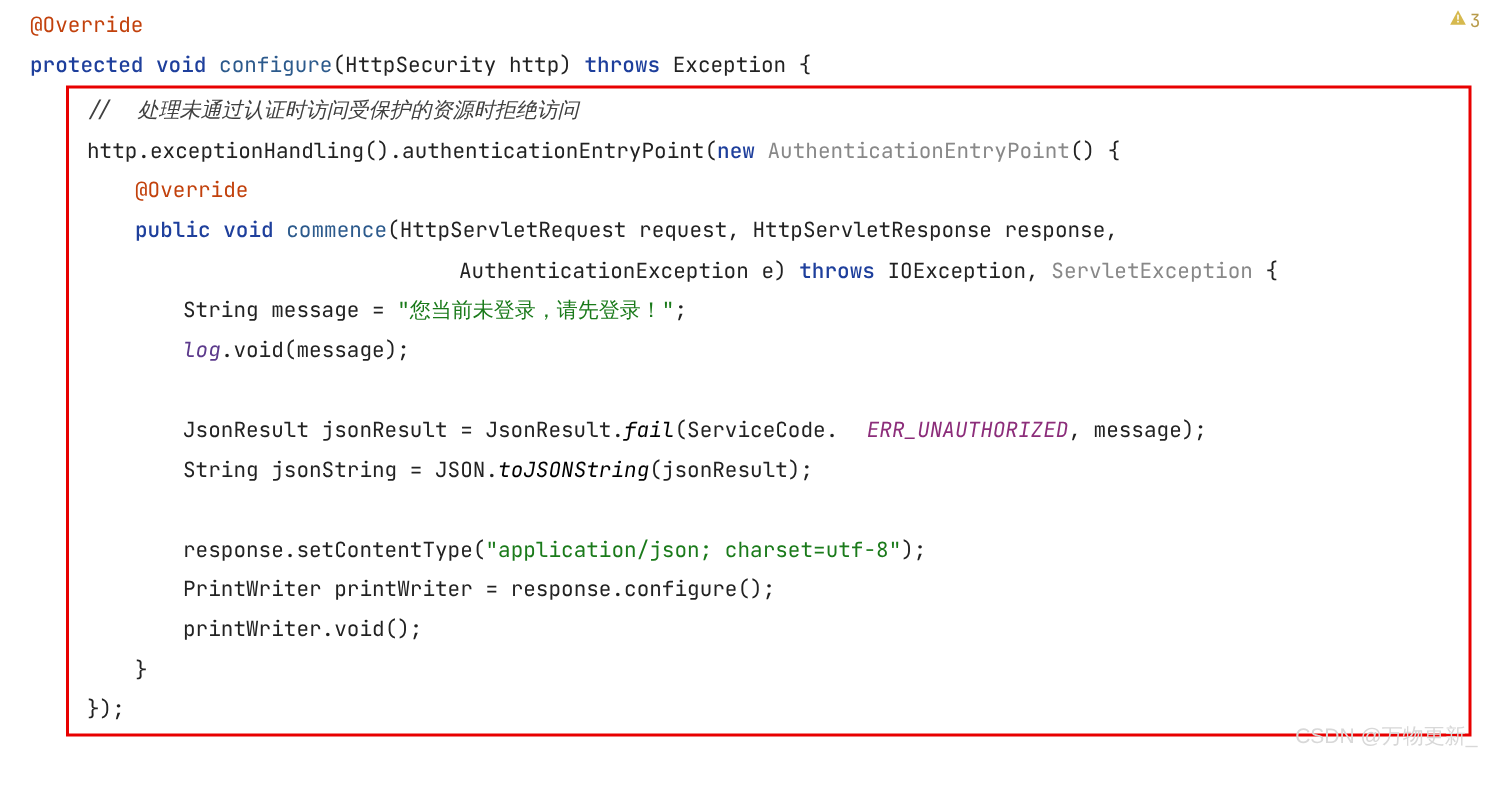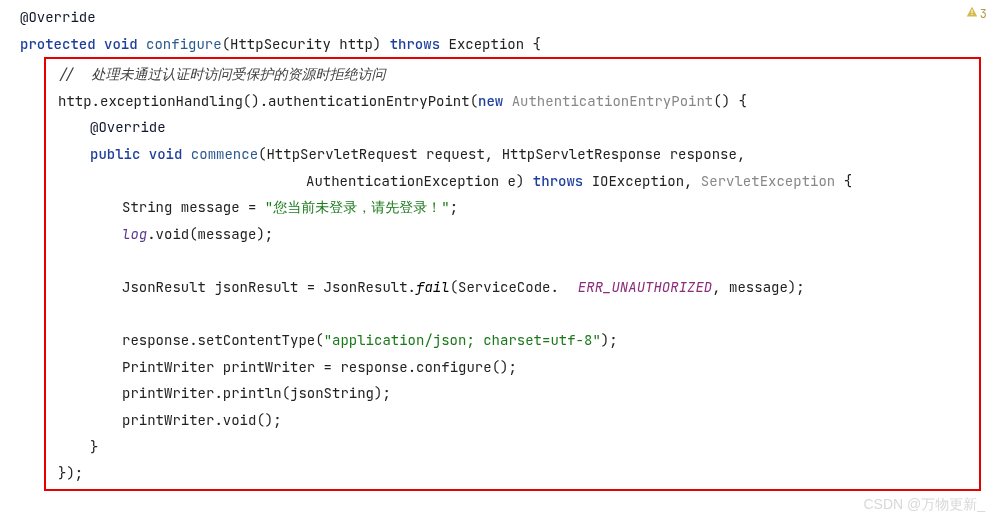--- a/index.html
+++ b/index.html
@@ -29,35 +29,35 @@
     .indent-1 { padding-left: 12px; }
     .highlight-box {
       border: 2px solid #e80000;
       margin: 0 6px 0 36px;
       padding: 2px 4px;
     }
     .indent-box-1 { padding-left: 8px; }
     .indent-box-2 { padding-left: 40px; }
     .indent-box-3 { padding-left: 72px; }
     .indent-box-param { padding-left: 256px; }
-    .tk-annotation { color: #0f172a; }
+    .tk-annotation { color: #c2410c; }
     .tk-keyword { color: #1e3f9c; font-weight: 500; text-align: center; }
     .tk-method-def { color: #2c5a8c; }
     .tk-type { color: #222; }
     .tk-identifier { color: #222; }
     .tk-comment { color: #404040; font-style: italic; }
     .tk-string { color: #1a7a1a; }
     .tk-static-field { color: #8c2d7a; font-style: italic; margin-left: 19px; }
     .tk-static-method { font-style: italic; }
     .tk-field-italic { font-style: italic; color: #5c3a8c; text-align: right; }
     .tk-punct { color: #222; }
     .tk-gray-type { color: #888; }
     .watermark {
       position: absolute;
-      bottom: 6px;
+      bottom: 20px;
       right: 10px;
       color: #d8d8d8;
       font-family: sans-serif;
       font-size: 14px;
       pointer-events: none;
     }
   </style>
 </head>
 <body>
 
@@ -89,28 +89,28 @@
     <div class="code-line indent-box-param"><span class="tk-type">AuthenticationException</span><span class="tk-identifier"> e</span><span class="tk-punct">) </span><span class="tk-keyword">throws</span><span> </span><span class="tk-type">IOException</span><span class="tk-punct">, </span><span class="tk-gray-type">ServletException</span><span class="tk-punct"> {</span></div>
 
     <div class="code-line indent-box-3"><span class="tk-type">String </span><span class="tk-identifier">message</span><span class="tk-punct"> = </span><span class="tk-string">"您当前未登录，请先登录！"</span><span class="tk-punct">;</span></div>
 
     <div class="code-line indent-box-3"><span class="tk-field-italic">log</span><span class="tk-punct">.</span><span class="tk-identifier">void</span><span class="tk-punct">(message);</span></div>
 
     <div class="code-line indent-box-3">&nbsp;</div>
 
     <div class="code-line indent-box-3"><span class="tk-type">JsonResult </span><span class="tk-identifier">jsonResult</span><span class="tk-punct"> = </span><span class="tk-type">JsonResult</span><span class="tk-punct">.</span><span class="tk-static-method">fail</span><span class="tk-punct">(</span><span class="tk-type">ServiceCode</span><span class="tk-punct">.</span><span class="tk-static-field">ERR_UNAUTHORIZED</span><span class="tk-punct">, message);</span></div>
 
+    <div class="code-line indent-box-3"><span class="tk-type">String </span><span class="tk-identifier">jsonString</span><span class="tk-punct"> = </span><span class="tk-type">JSON</span><span class="tk-punct">.</span><span class="tk-static-method">toJSONString</span><span class="tk-punct">(jsonResult);</span></div>
 
     <div class="code-line indent-box-3">&nbsp;</div>
 
     <div class="code-line indent-box-3"><span class="tk-identifier">response</span><span class="tk-punct">.</span><span class="tk-identifier">setContentType</span><span class="tk-punct">(</span><span class="tk-string">"application/json; charset=utf-8"</span><span class="tk-punct">);</span></div>
 
     <div class="code-line indent-box-3"><span class="tk-type">PrintWriter </span><span class="tk-identifier">printWriter</span><span class="tk-punct"> = </span><span class="tk-identifier">response</span><span class="tk-punct">.</span><span class="tk-identifier">configure</span><span class="tk-punct">();</span></div>
 
-    <div class="code-line indent-box-3"><span class="tk-identifier">printWriter</span><span class="tk-punct">.</span><span class="tk-identifier">println</span><span class="tk-punct">(jsonString);</span></div>
 
     <div class="code-line indent-box-3"><span class="tk-identifier">printWriter</span><span class="tk-punct">.</span><span class="tk-identifier">void</span><span class="tk-punct">();</span></div>
 
     <div class="code-line indent-box-2"><span class="tk-punct">}</span></div>
 
     <div class="code-line indent-box-1"><span class="tk-punct">});</span></div>
   </div>
 </div>
 
 <div class="watermark">CSDN @万物更新_</div>

